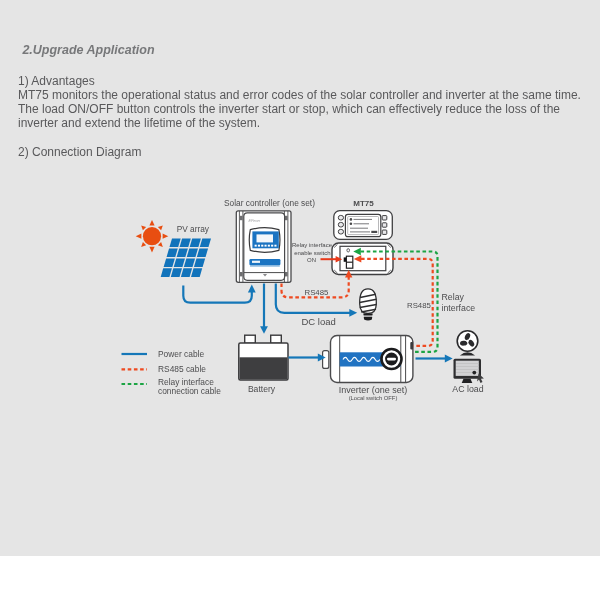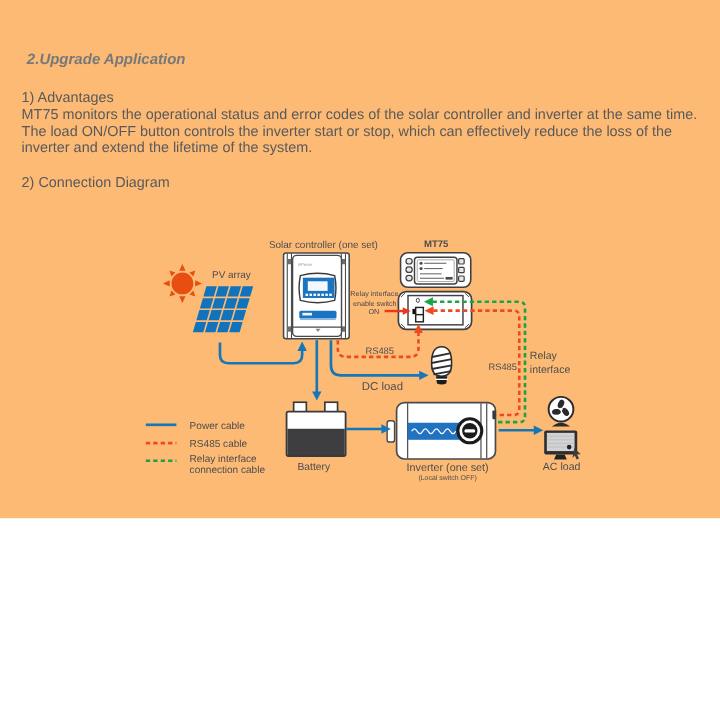--- a/index.html
+++ b/index.html
@@ -1,16 +1,16 @@
 <!DOCTYPE html>
 <html><head>
 <meta charset="utf-8">
 <style>
 html,body{margin:0;padding:0;background:#ffffff;}
-#page{position:relative;width:600px;height:432px;background:#fdba74;overflow:hidden;}
+#page{position:relative;width:600px;height:556px;background:#e5e5e5;overflow:hidden;}
 svg{position:absolute;left:0;top:0;}
 text{font-family:"Liberation Sans",sans-serif;}
 </style>
 </head>
 <body>
 <div id="page">
 <svg width="600" height="600" viewBox="0 0 600 600">
 
   <text x="22.4" y="53.5" font-size="12.5" font-weight="bold" font-style="italic" fill="#77787a">2.Upgrade Application</text>
   <g font-size="12" fill="#59595b">

